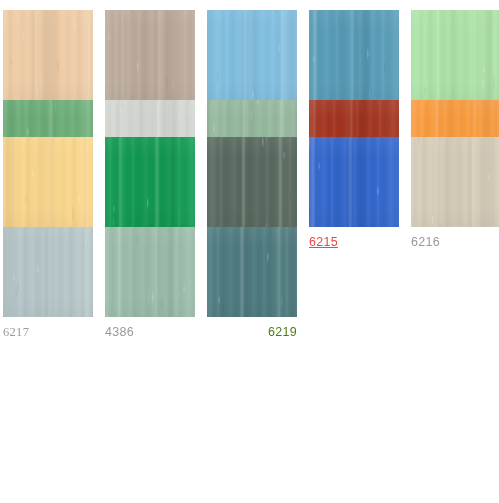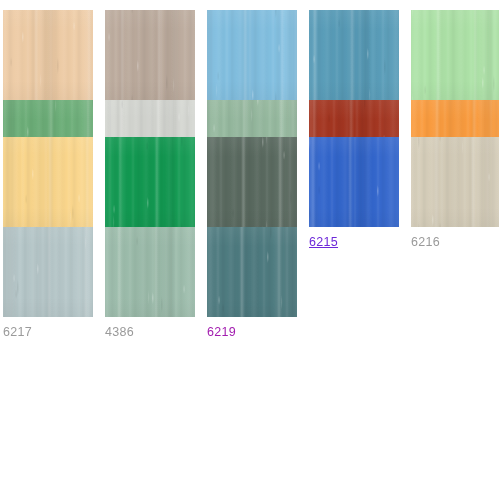--- a/index.html
+++ b/index.html
@@ -196,43 +196,43 @@
         <span class="grain" style="background-position: 12px 0px, 40px 0px, 0px 0px, 0px 0px;"></span>
         <span class="flecks" style="background-position: 36px 68px, 29px 4px, 6px 2px, 22px 20px, 18px 24px;"></span>
       </div>
       <span class="swatch-label" style="color: rgb(154, 154, 154);">6214</span>
     </div>
     <div class="swatch-cell">
       <div class="swatch-chip" title="6215" style="background-color: rgb(51, 102, 204);">
         <span class="grain" style="background-position: 21px 0px, 8px 0px, 0px 0px, 0px 0px;"></span>
         <span class="flecks" style="background-position: 49px 27px, 36px 21px, 29px 13px, 53px 25px, 2px 1px;"></span>
       </div>
-      <span class="swatch-label" style="color: #6d28d9; text-decoration: underline;">6215</span>
+      <span class="swatch-label" style="color: #ef4444; text-decoration: underline;">6215</span>
     </div>
     <div class="swatch-cell">
       <div class="swatch-chip" title="6216" style="background-color: rgb(213, 205, 185);">
         <span class="grain" style="background-position: 6px 0px, 29px 0px, 0px 0px, 0px 0px;"></span>
         <span class="flecks" style="background-position: 2px 56px, 43px 38px, 7px 24px, 14px 30px, 21px 38px;"></span>
       </div>
       <span class="swatch-label" style="color: rgb(154, 154, 154);">6216</span>
     </div>
     <div class="swatch-cell">
       <div class="swatch-chip" title="6217" style="background-color: rgb(182, 199, 201);">
         <span class="grain" style="background-position: 15px 0px, 50px 0px, 0px 0px, 0px 0px;"></span>
         <span class="flecks" style="background-position: 15px 15px, 50px 5px, 30px 35px, 45px 35px, 5px 15px;"></span>
       </div>
-      <span class="swatch-label" style="color: rgb(154, 154, 154);">6217</span>
+      <span class="swatch-label" style="color: rgb(154, 154, 154); font-family: Liberation Serif, serif;">6217</span>
     </div>
     <div class="swatch-cell">
       <div class="swatch-chip" title="6218" style="background-color: rgb(156, 188, 171);">
         <span class="grain" style="background-position: 0px 0px, 18px 0px, 0px 0px, 0px 0px;"></span>
         <span class="flecks" style="background-position: 28px 44px, 2px 22px, 8px 46px, 6px 0px, 24px 52px;"></span>
       </div>
       <span class="swatch-label" style="color: rgb(154, 154, 154);">4386</span>
     </div>
     <div class="swatch-cell">
       <div class="swatch-chip" title="6219" style="background-color: rgb(78, 123, 128);">
         <span class="grain" style="background-position: 9px 0px, 39px 0px, 0px 0px, 0px 0px;"></span>
         <span class="flecks" style="background-position: 41px 3px, 9px 39px, 31px 57px, 37px 5px, 8px 29px;"></span>
       </div>
-      <span class="swatch-label" style="color: #a21caf;">6219</span>
+      <span class="swatch-label" style="color: #4d7c0f; text-align: right;">6219</span>
     </div>
   </div>
 
 </body></html>

